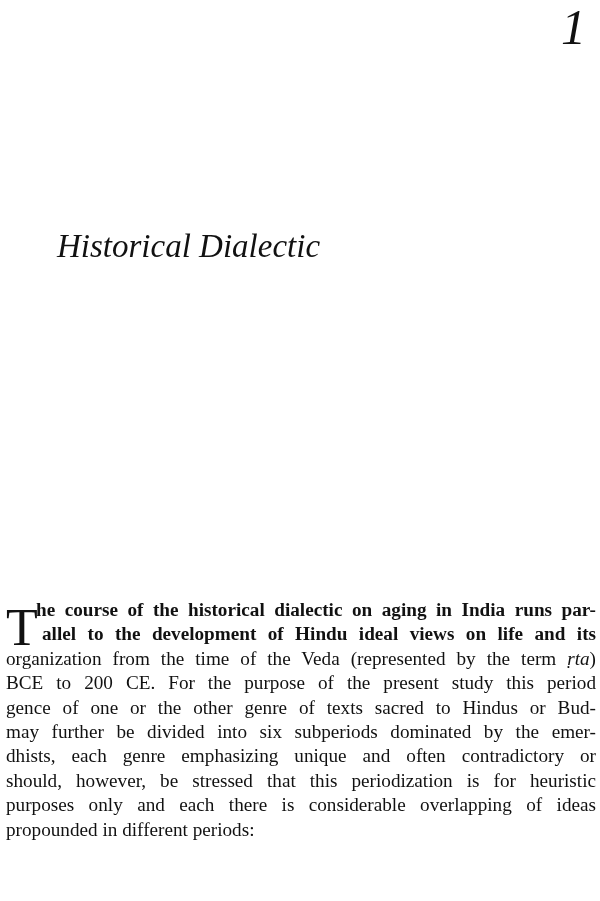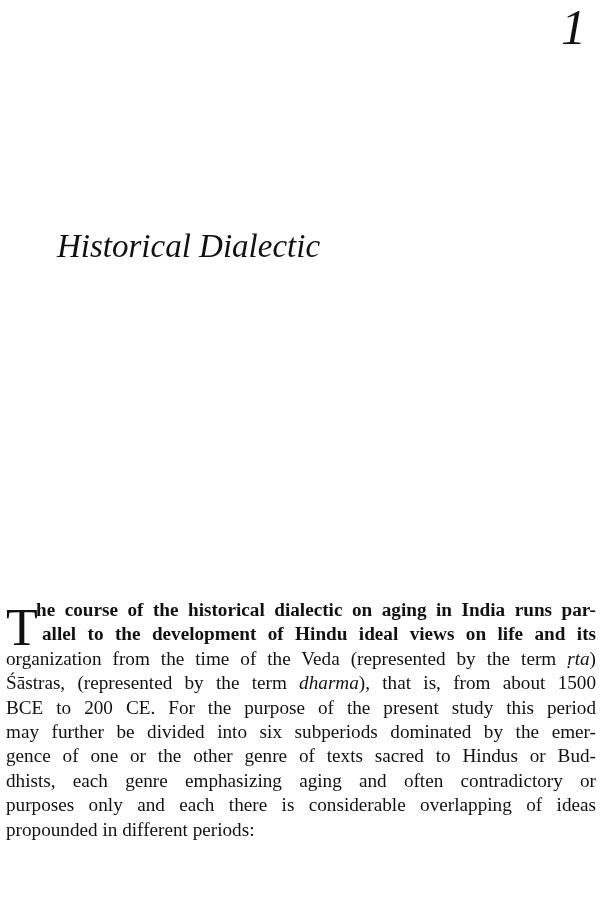--- a/index.html
+++ b/index.html
@@ -17,20 +17,20 @@
 <body>
 
 <div class="chapter-num">1</div>
 <div class="chapter-title">Historical Dialectic</div>
 
 <div class="body">
   <span class="dropcap">T</span>
   <span class="line first">he course of the historical dialectic on aging in India runs par-</span>
   <span class="line indent">allel to the development of Hindu ideal views on life and its</span>
   <span class="line">organization from the time of the Veda (represented by the term <em>ṛta</em>)</span>
-  <span class="line">Śāstras, (represented by the term <em>dharma</em>), that is, from about 1500</span>
   <span class="line">BCE to 200 CE. For the purpose of the present study this period</span>
+  <span class="line">gence of one or the other genre of texts sacred to Hindus or Bud-</span>
   <span class="line">may further be divided into six subperiods dominated by the emer-</span>
-  <span class="line">gence of one or the other genre of texts sacred to Hindus or Bud-</span>
-  <span class="line">dhists, each genre emphasizing aging and often contradictory or</span>
+  <span class="line">dhists, each genre emphasizing unique and often contradictory or</span>
+  <span class="line">should, however, be stressed that this periodization is for heuristic</span>
   <span class="line">purposes only and each there is considerable overlapping of ideas</span>
   <span class="line last">propounded in different periods:</span>
 </div>
 
 </body></html>

